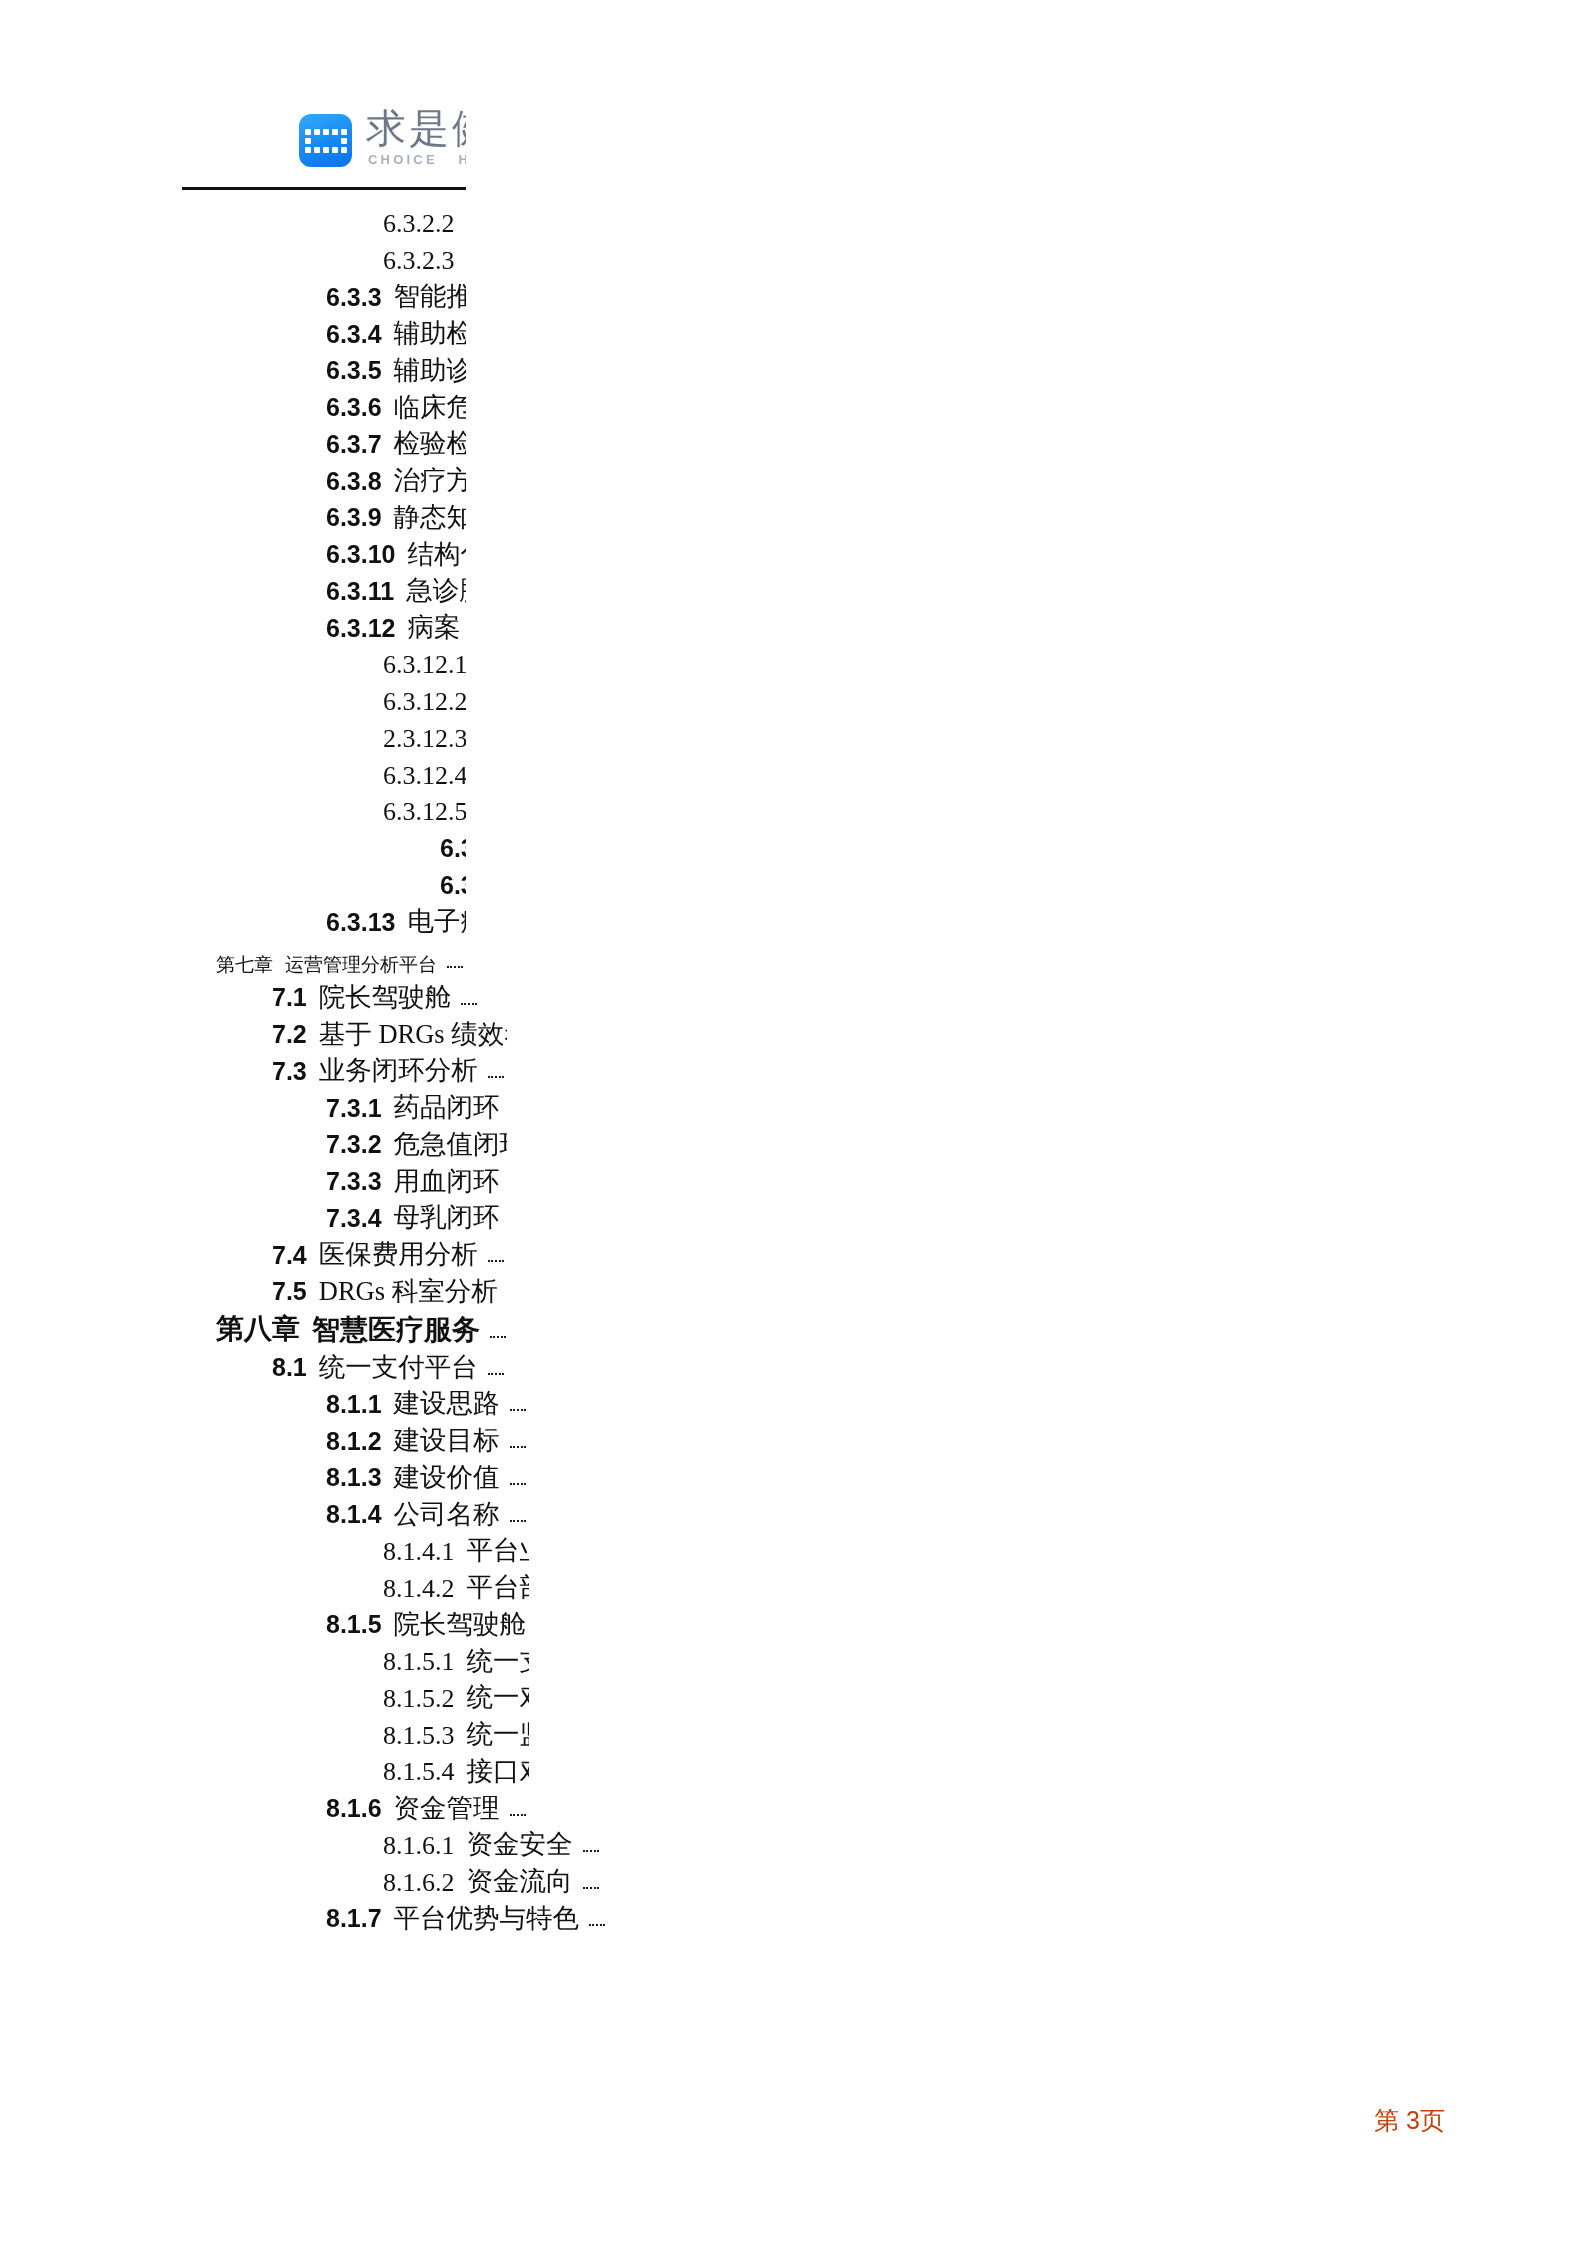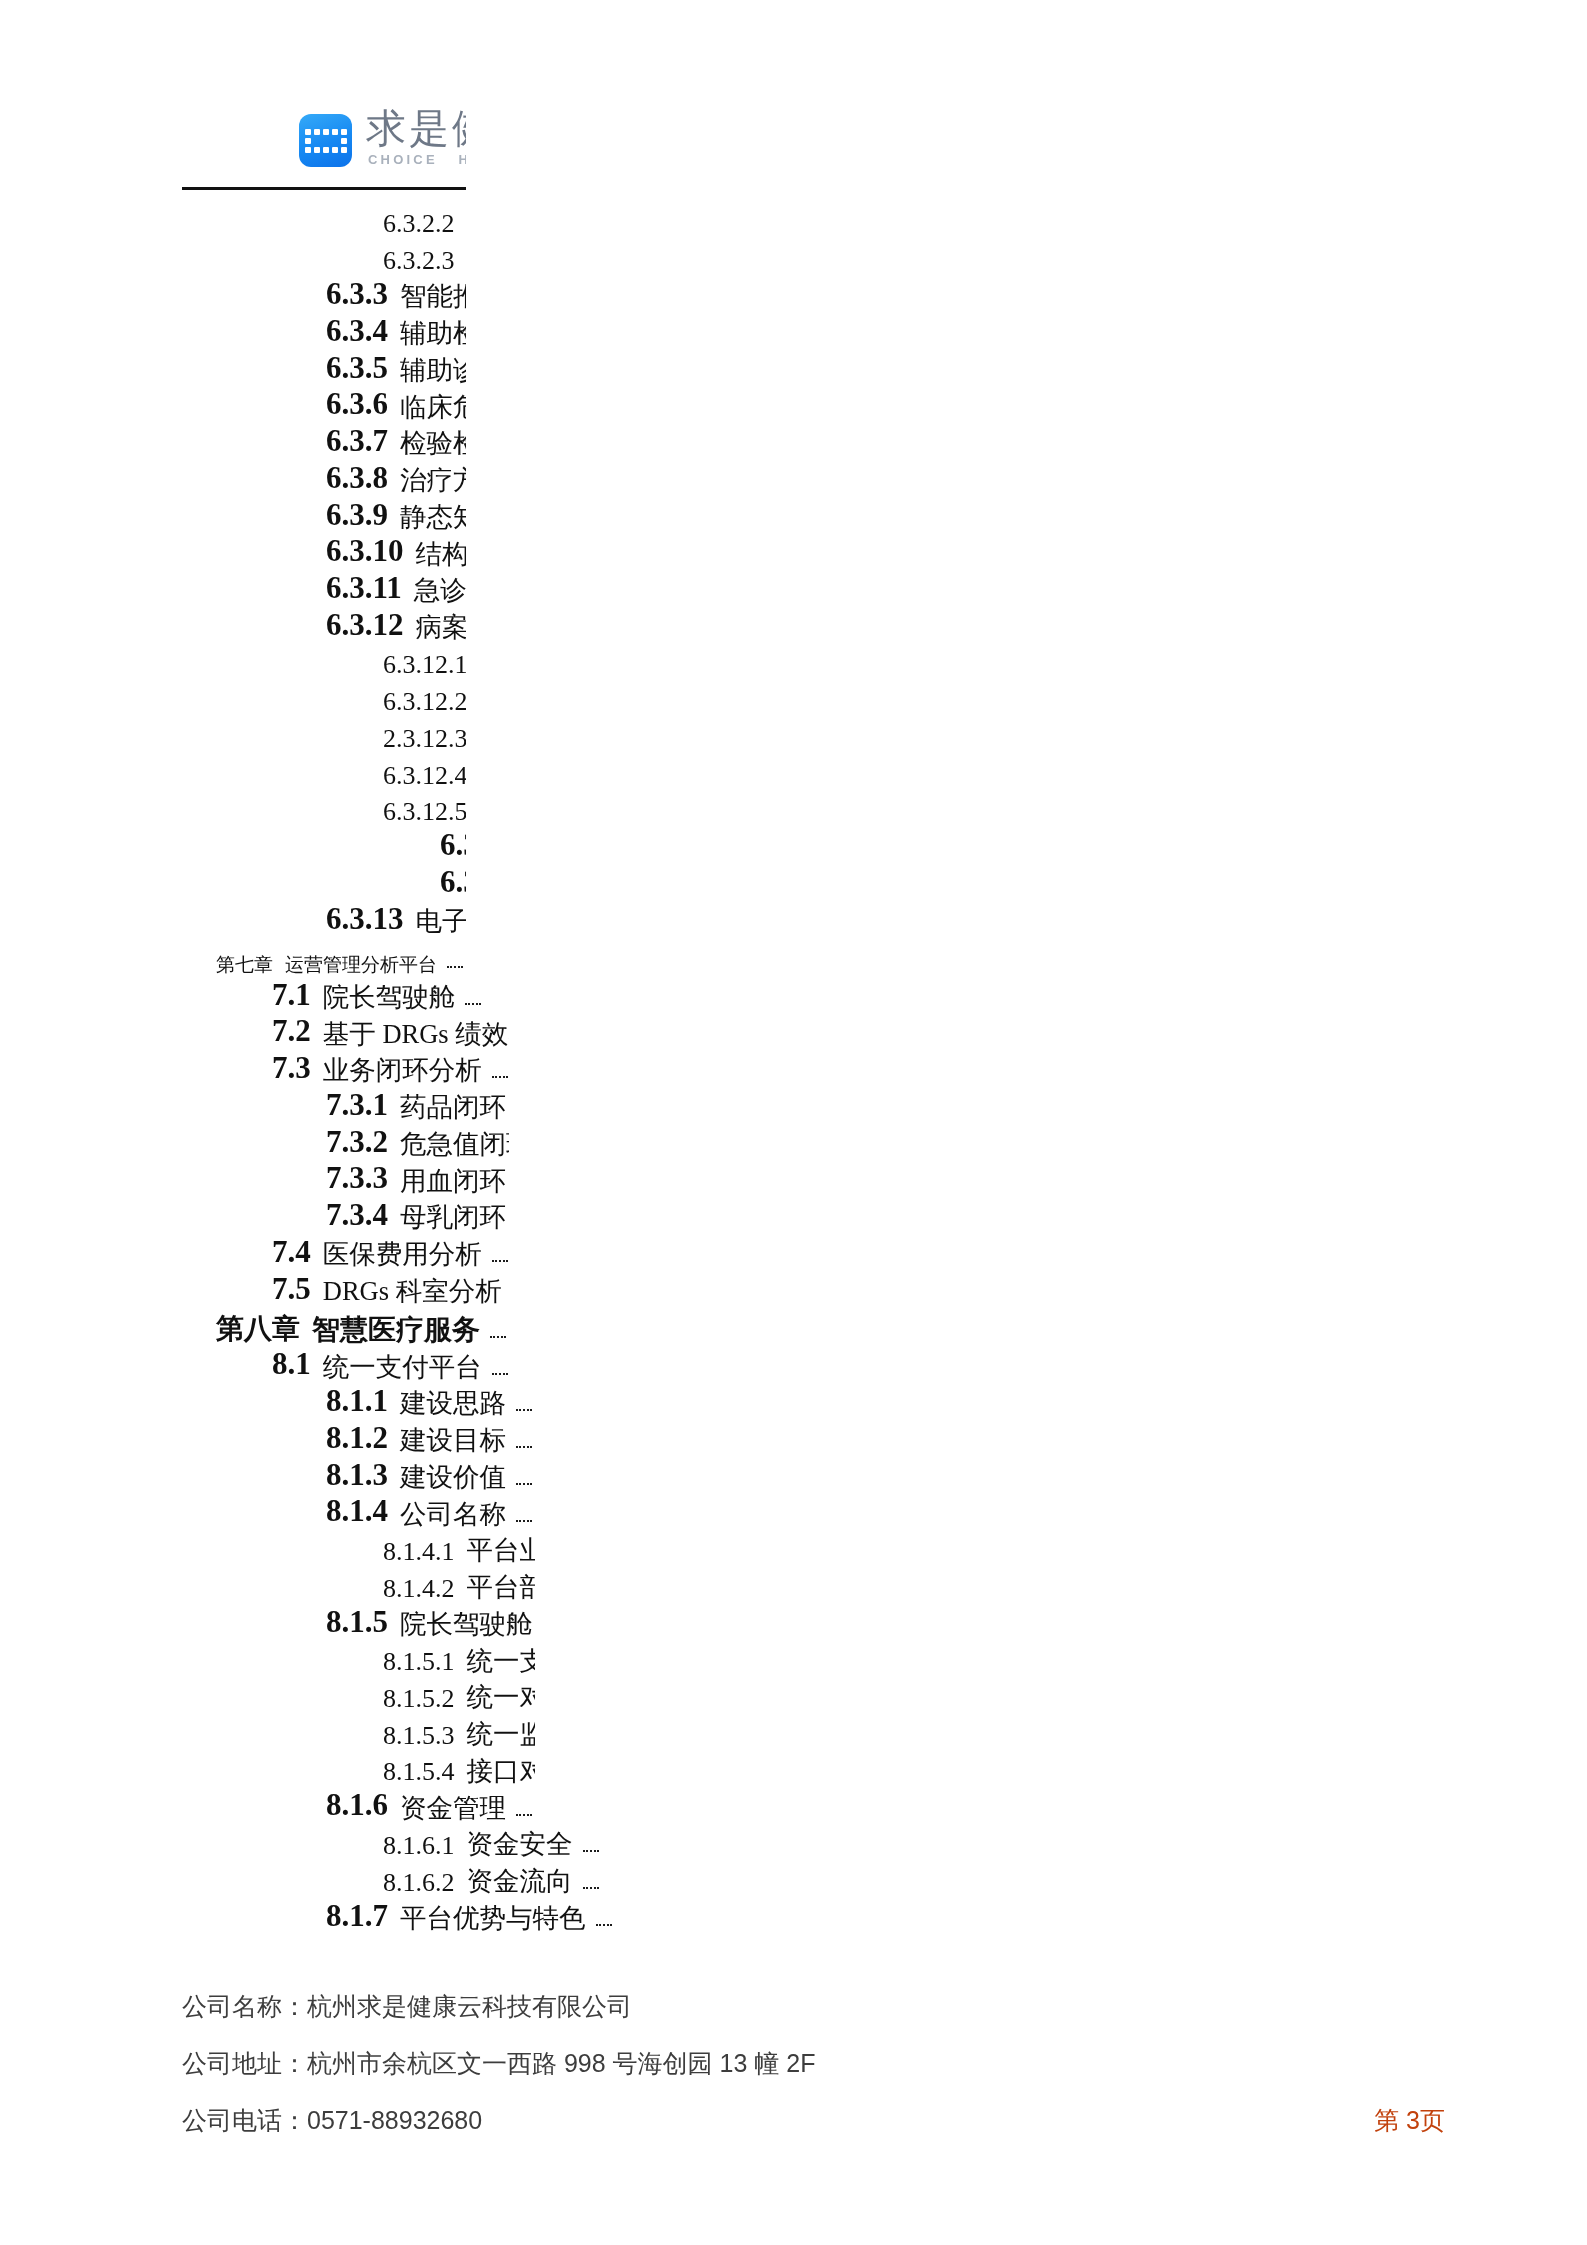--- a/index.html
+++ b/index.html
@@ -31,21 +31,21 @@
     font-size:27px;font-weight:700;color:#000;letter-spacing:0.5px;}
   .header-rule{position:absolute;left:182px;top:187px;width:1263px;height:3px;background:#111;}
   
   .toc{position:absolute;left:170px;top:203px;width:1263px;}
   .toc-row{display:flex;align-items:flex-end;height:36.75px;white-space:nowrap;padding-bottom:2px;box-sizing:border-box;}
   .toc-row .num{flex:none;}
   .toc-row .title{flex:none;margin-left:12px;font-size:26.5px;line-height:1.05;}
   .toc-row .leader{flex:1 1 auto;min-width:16px;border-bottom:2.5px dotted #1c1c1c;margin:0 3px 7px 10px;}
   .toc-row .page{flex:none;font-family:"Liberation Serif","DejaVu Serif",serif;font-size:26px;line-height:1.05;}
   .num-serif .num{font-family:"Liberation Serif","DejaVu Serif",serif;font-size:26px;line-height:1.05;}
-  .num-sans .num{font-family:Liberation Serif, serif;font-weight:700;font-size:31px;line-height:1.1;}
+  .num-sans .num{font-family:Liberation Sans, sans-serif;font-weight:700;font-size:25px;line-height:1.1;}
   .lvl1{padding-left:46px;height:39px;}
   .lvl2{padding-left:102px;}
   .lvl3{padding-left:156px;}
   .lvl4{padding-left:213px;}
   .lvl5{padding-left:270px;}
   .chapter-serif .num,.chapter-serif .title{font-family:Liberation Serif, serif;font-weight:400;font-size:19px;}
   .chapter-serif .page{font-size:27px;}
   .chapter-bold .num,.chapter-bold .title{font-family:Liberation Serif, serif;font-weight:700;font-size:28px;}
   .chapter-bold .page{font-size:27px;}
   
@@ -364,20 +364,15 @@
       <span class="page">60</span>
     </div>
       <div class="toc-row lvl3 num-sans">
       <span class="num">8.1.7</span>
       <span class="title">平台优势与特色</span>
       <span class="leader"></span>
       <span class="page">60</span>
     </div>
     </div>
 
-  <div class="footer">
-    <div class="f-line"><span>公司名称：</span><span>杭州求是健康云科技有限公司</span></div>
-    <div class="f-line"><span>公司地址：</span><span>杭州市余杭区文一西路 998 号海创园 13 幢 2F</span></div>
-    <div class="f-line"><span>公司电话：</span><span>0571-88932680</span></div>
-  </div>
   <div class="page-num">第 3页</div>
 
 </div>
 
 </body></html>

